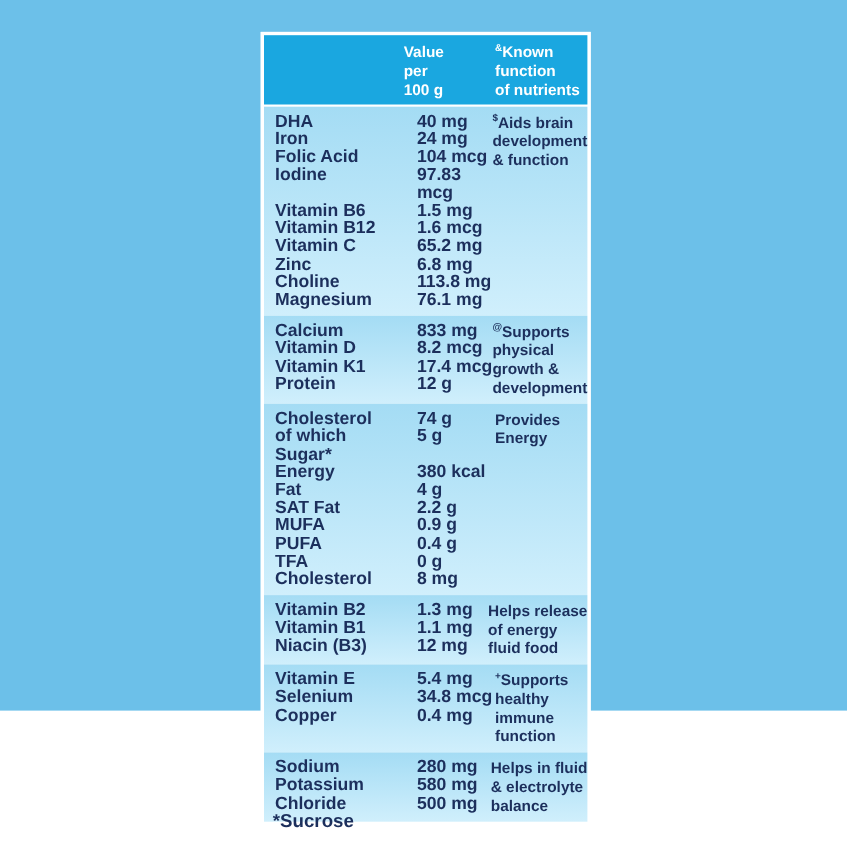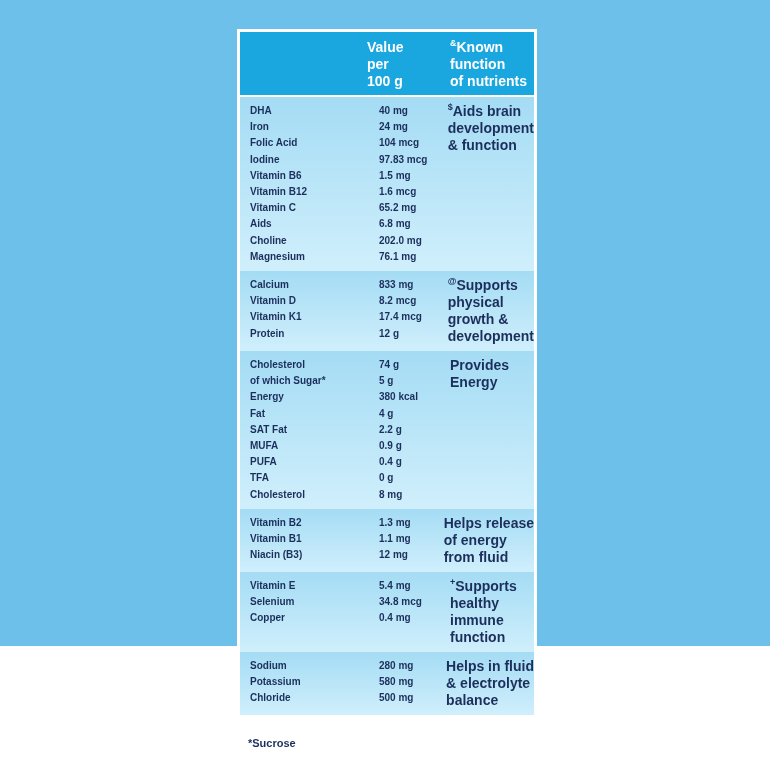--- a/index.html
+++ b/index.html
@@ -29,30 +29,30 @@
   .h-func{flex:1;}
   .pre{white-space:pre;}
   sup{font-size:9px;line-height:0;}
   .section{
     display:flex;
     background:linear-gradient(180deg,var(--section-top,#a4dcf4),var(--section-bottom,#d0effc));
     padding:6px 0;
     color:var(--body-text,#1c2f5c);
   }
   .rows{width:210px;box-sizing:border-box;padding-left:10px;}
-  .row{display:flex;font-size:10px;line-height:16.2px;font-weight:700;}
+  .row{display:flex;font-size:16px;line-height:16.2px;font-weight:700;}
   .row .n{width:117px;}
   .row .v{flex:1;margin-left:12px;}
   .func{
     flex:1;display:flex;
     font-weight:700;font-size:14px;line-height:17px;
   }
   .footnote{
     position:absolute;left:248px;top:737px;
-    font-size:11px;font-weight:700;
+    font-size:17px;font-weight:700;
     color:var(--body-text,#1c2f5c);
   }
 </style>
 </head>
 <body>
 
 <div class="page">
   <div class="panel">
     <div class="header">
       <div class="h-name"></div>
@@ -88,26 +88,26 @@
             </div>
             <div class="row">
               <span class="n">Vitamin B12</span>
               <span class="v">1.6 mcg</span>
             </div>
             <div class="row">
               <span class="n">Vitamin C</span>
               <span class="v">65.2 mg</span>
             </div>
             <div class="row">
-              <span class="n">Aids</span>
+              <span class="n">Zinc</span>
               <span class="v">6.8 mg</span>
             </div>
             <div class="row">
               <span class="n">Choline</span>
-              <span class="v">202.0 mg</span>
+              <span class="v">113.8 mg</span>
             </div>
             <div class="row">
               <span class="n">Magnesium</span>
               <span class="v">76.1 mg</span>
             </div>
           </div>
           <div class="func">
             <div><sup>$</sup><span class="pre">Aids brain
 development
 &amp; function</span></div>
@@ -194,21 +194,21 @@
               <span class="v">1.1 mg</span>
             </div>
             <div class="row">
               <span class="n">Niacin (B3)</span>
               <span class="v">12 mg</span>
             </div>
           </div>
           <div class="func">
             <div><span class="pre">Helps release
 of energy
-from fluid</span></div>
+fluid food</span></div>
           </div>
         </div>
         <div class="section">
           <div class="rows">
             <div class="row">
               <span class="n">Vitamin E</span>
               <span class="v">5.4 mg</span>
             </div>
             <div class="row">
               <span class="n">Selenium</span>

